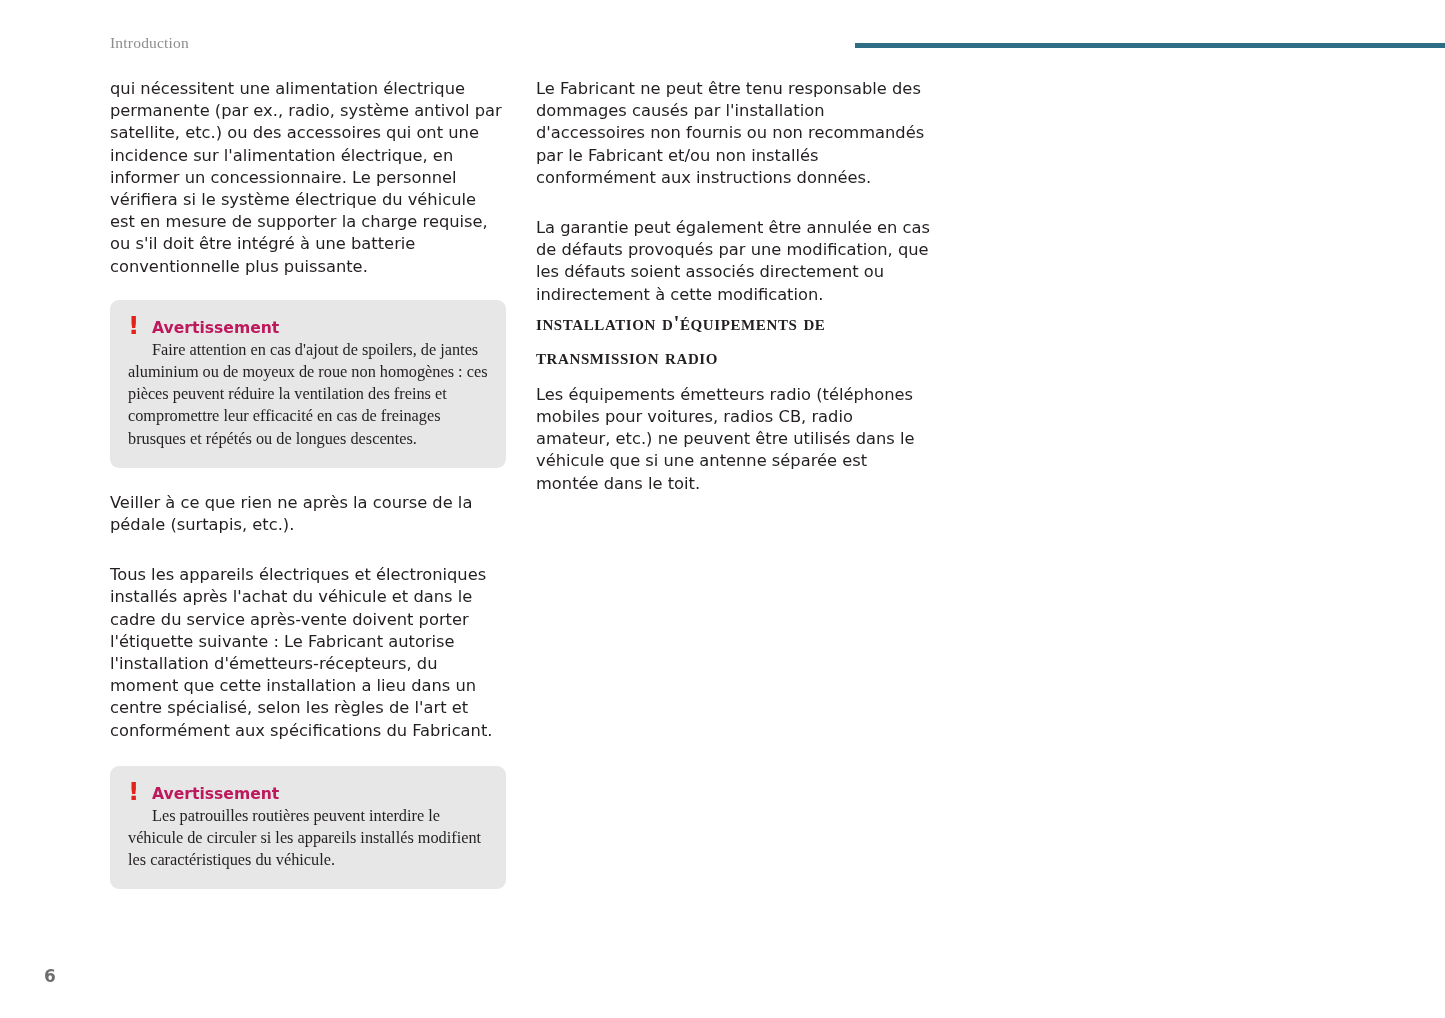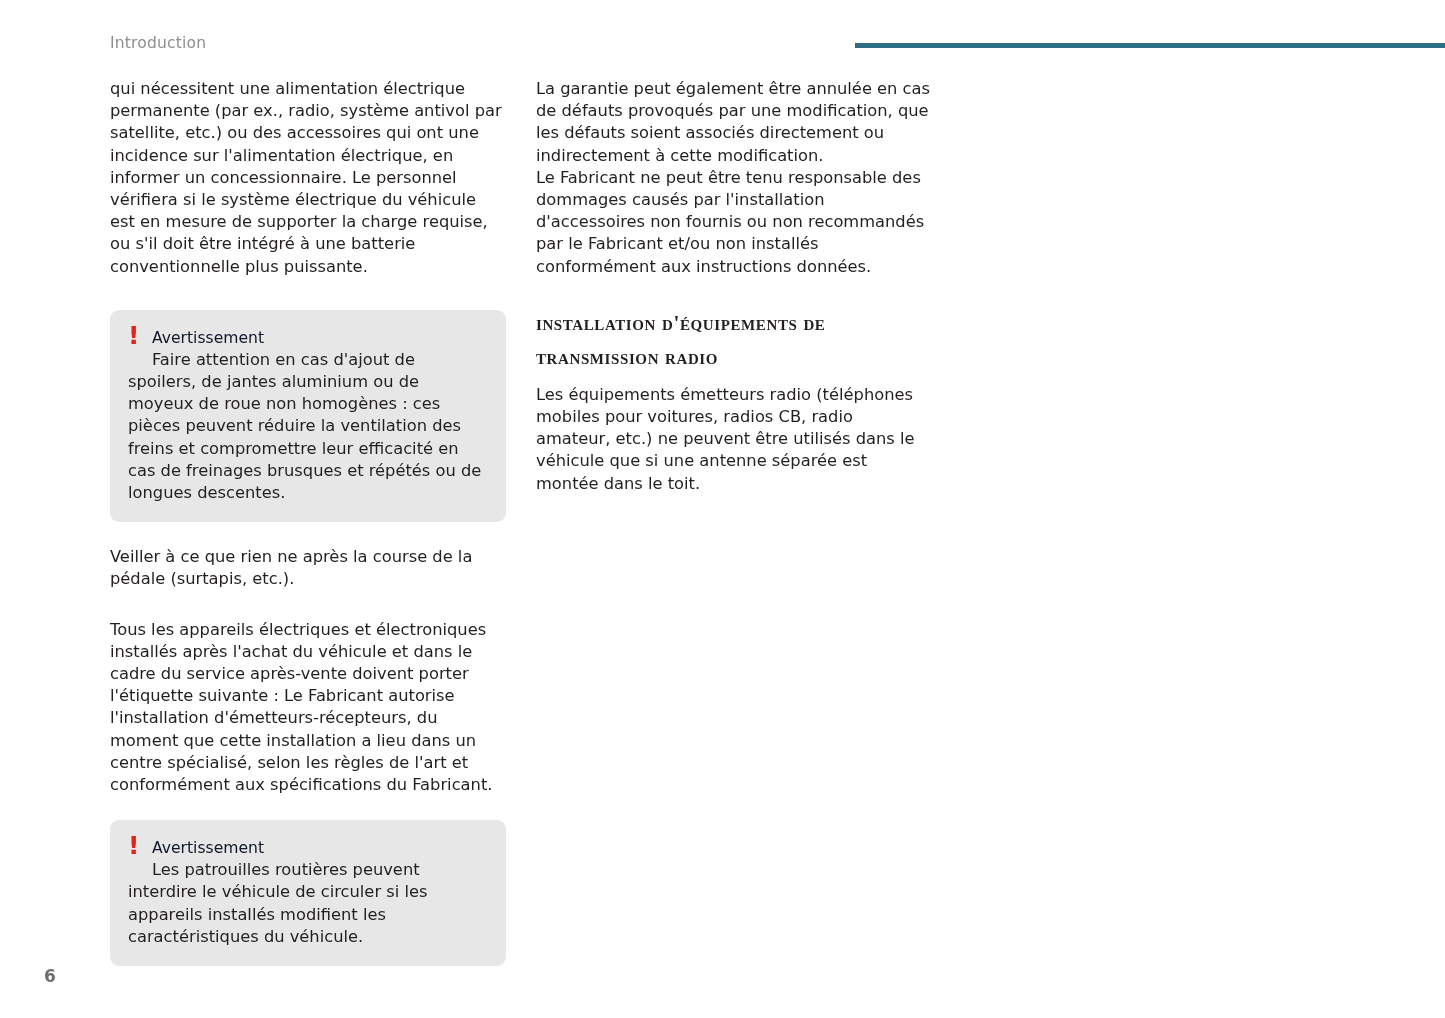--- a/index.html
+++ b/index.html
@@ -16,20 +16,21 @@
     overflow: hidden;
   }
 
   
   .page-header {
     position: absolute;
     top: 32px;
     left: 0;
     width: 1206px;
     height: 26px;
+    font-family: Liberation Serif, serif;
   }
   .header-label {
     position: absolute;
     left: 110px;
     top: 2px;
     font-size: 15.5px;
     color: #8d8d8d;
     letter-spacing: 0.2px;
     white-space: nowrap;
   }
@@ -50,21 +51,21 @@
   }
   .col-left  { left: 110px; }
   .col-right { left: 536px; }
 
   p.body-text {
     margin: 0 0 0 0;
     font-size: 16.3px;
     line-height: 22.2px;
     color: #231f20;
   }
-  p.gap-after { margin-bottom: 32px; }
+  p.gap-after { margin-bottom: 22px; }
 
   
   h2.section-title {
     margin: 0 0 10px 0;
     font-family: Liberation Serif, serif;
     font-weight: bold;
     font-size: 21.5px;
     line-height: 34px;
     letter-spacing: 0.6px;
     color: #231f20;
@@ -97,34 +98,35 @@
     font-weight: bold;
     font-size: 25px;
     line-height: 19px;
     width: 24px;
     flex: 0 0 24px;
     text-align: left;
     font-family: "DejaVu Sans", sans-serif;
   }
   .warning-title {
     font-size: 15.6px;
-    font-weight: normal;
+    font-weight: bold;
     line-height: 20px;
-    color: #0f172a;
+    color: #be185d;
     padding-top: 2px;
   }
   .warning-body {
     font-size: 16.3px;
     line-height: 22.2px;
     color: #231f20;
     margin: 0;
     padding-left: 0;
   }
   .warning-first-line {
     padding-left: 24px;
+    font-family: Liberation Serif, serif;
   }
 
   
   .page-number {
     position: absolute;
     left: 44px;
     top: 966px;
     font-size: 17px;
     font-weight: bold;
     color: #6e6e6e;
@@ -160,23 +162,23 @@
       <span class="warning-bang">!</span>
       <span class="warning-title">Avertissement</span>
     </div>
     <p class="warning-body"><span class="warning-first-line">Les patrouilles routières peuvent interdire le véhicule de circuler si les appareils installés modifient les caractéristiques du véhicule.</span></p>
   </div>
 
 </div>
 
 <div class="column col-right">
 
+  <p class="body-text" style="margin-bottom:28px;">Le Fabricant ne peut être tenu responsable des dommages causés par l'installation d'accessoires non fournis ou non recommandés par le Fabricant et/ou non installés conformément aux instructions données.</p>
+
   <p class="body-text">La garantie peut également être annulée en cas de défauts provoqués par une modification, que les défauts soient associés directement ou indirectement à cette modification.</p>
-
-  <p class="body-text" style="margin-bottom:28px;">Le Fabricant ne peut être tenu responsable des dommages causés par l'installation d'accessoires non fournis ou non recommandés par le Fabricant et/ou non installés conformément aux instructions données.</p>
 
   <h2 class="section-title smallcaps">Installation d'équipements de transmission radio</h2>
 
   <p class="body-text">Les équipements émetteurs radio (téléphones mobiles pour voitures, radios CB, radio amateur, etc.) ne peuvent être utilisés dans le véhicule que si une antenne séparée est montée dans le toit.</p>
 
 </div>
 
 <div class="page-number">6</div>
 
 </body></html>

